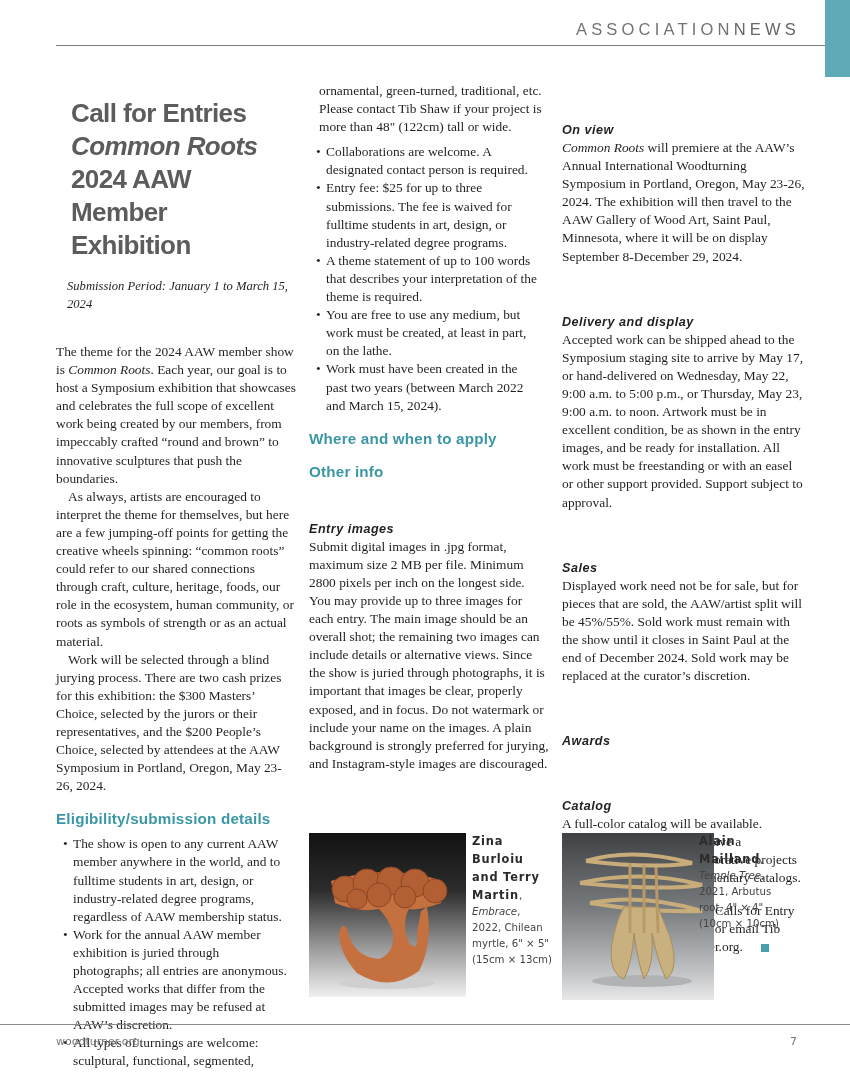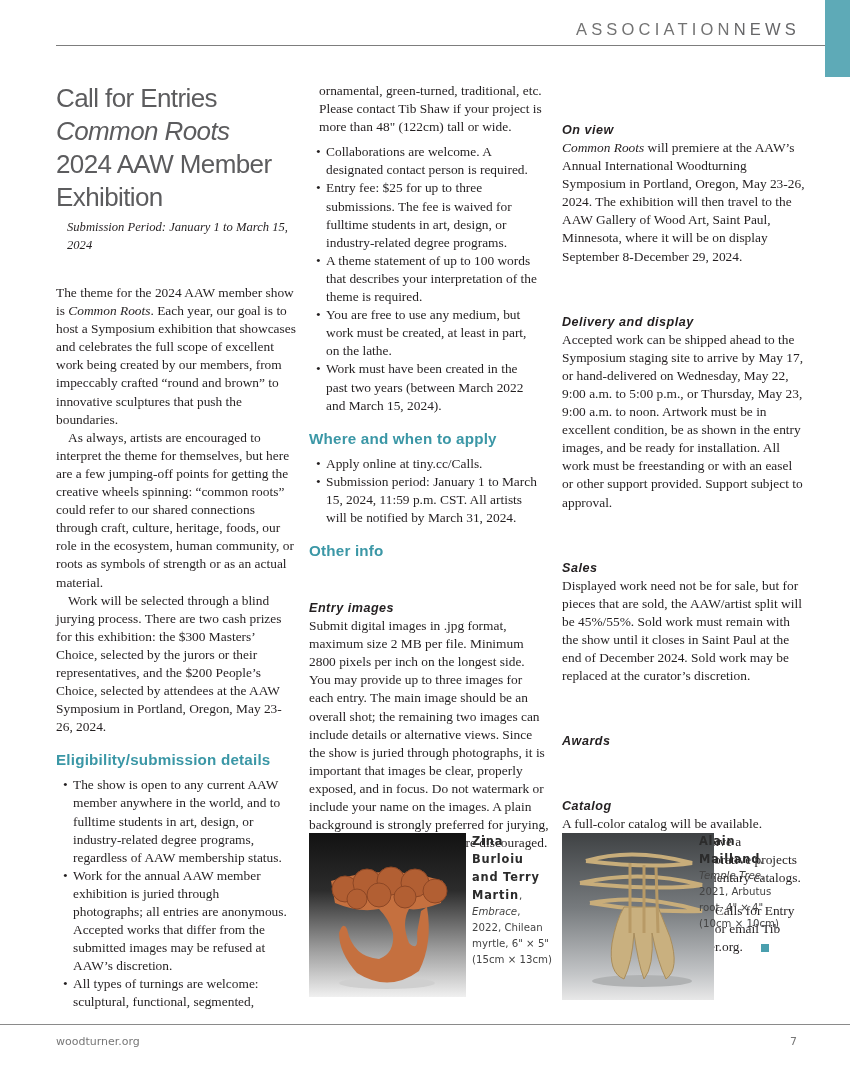--- a/index.html
+++ b/index.html
@@ -18,22 +18,22 @@
     .header-rule { position: absolute; top: 45px; left: 56px; width: 769px; height: 1px; background: #7d7d7d; }
     .header-tab { position: absolute; top: 0; left: 825px; width: 25px; height: 77px; background: #5eaab7; }
 
     .col { position: absolute; top: 82px; font-size: 13.4px; line-height: 18.1px; }
     .col1 { left: 56px; width: 240px; }
     .col2 { left: 309px; width: 240px; }
     .col3 { left: 562px; width: 243px; }
 
     .title {
       font-family: "Liberation Sans", "DejaVu Sans", sans-serif;
-      font-weight: normal; color: #5c5c5e; font-size: 26px; line-height: 33px;
-      margin: 0; letter-spacing: -0.6px;
+      font-weight: bold; color: #5c5c5e; font-size: 26px; line-height: 33px;
+      margin: 15px; letter-spacing: -0.6px;
     }
     .title em { font-style: italic; }
     .submission-period { font-style: italic; font-size: 12.6px; line-height: 18px; margin-top: 4px; margin-left: 11px; }
     p { margin: 0; }
     .indent { text-indent: 12px; }
     .section-heading {
       font-family: "Liberation Sans", "DejaVu Sans", sans-serif;
       font-weight: bold; color: #3b97a6; font-size: 15.2px; line-height: 19px;
       margin: 14px 0 0 0; letter-spacing: 0.2px;
     }
@@ -97,24 +97,20 @@
 <div class="col col2">
   <div style="padding-left:10px">ornamental, green-turned, traditional, etc. Please contact Tib Shaw if your project is more than 48" (122cm) tall or wide.</div>
   <ul>
     <li>Collaborations are welcome. A designated contact person is required.</li>
     <li>Entry fee: $25 for up to three submissions. The fee is waived for fulltime students in art, design, or industry-related degree programs.</li>
     <li>A theme statement of up to 100 words that describes your interpretation of the theme is required.</li>
     <li>You are free to use any medium, but work must be created, at least in part, on the lathe.</li>
     <li>Work must have been created in the past two years (between March 2022 and March 15, 2024).</li>
   </ul>
   <h2 class="section-heading">Where and when to apply</h2>
-  <ul>
-    <li>Apply online at tiny.cc/Calls.</li>
-    <li>Submission period: January 1 to March 15, 2024, 11:59 p.m. CST. All artists will be notified by March 31, 2024.</li>
-  </ul>
   <h2 class="section-heading">Other info</h2>
   <div class="sub-heading">Entry images</div>
   <p>Submit digital images in .jpg format, maximum size 2 MB per file. Minimum 2800 pixels per inch on the longest side. You may provide up to three images for each entry. The main image should be an overall shot; the remaining two images can include details or alternative views. Since the show is juried through photographs, it is important that images be clear, properly exposed, and in focus. Do not watermark or include your name on the images. A plain background is strongly preferred for jurying, and Instagram-style images are discouraged.</p>
 </div>
 
 <div class="col col3">
   <div class="sub-heading">On view</div>
   <p><em>Common Roots</em><span> will premiere at the AAW’s Annual International Woodturning Symposium in Portland, Oregon, May 23-26, 2024. The exhibition will then travel to the AAW Gallery of Wood Art, Saint Paul, Minnesota, where it will be on display September 8-December 29, 2024.</span></p>
   <div class="gap"></div>
   <div class="sub-heading">Delivery and display</div>

